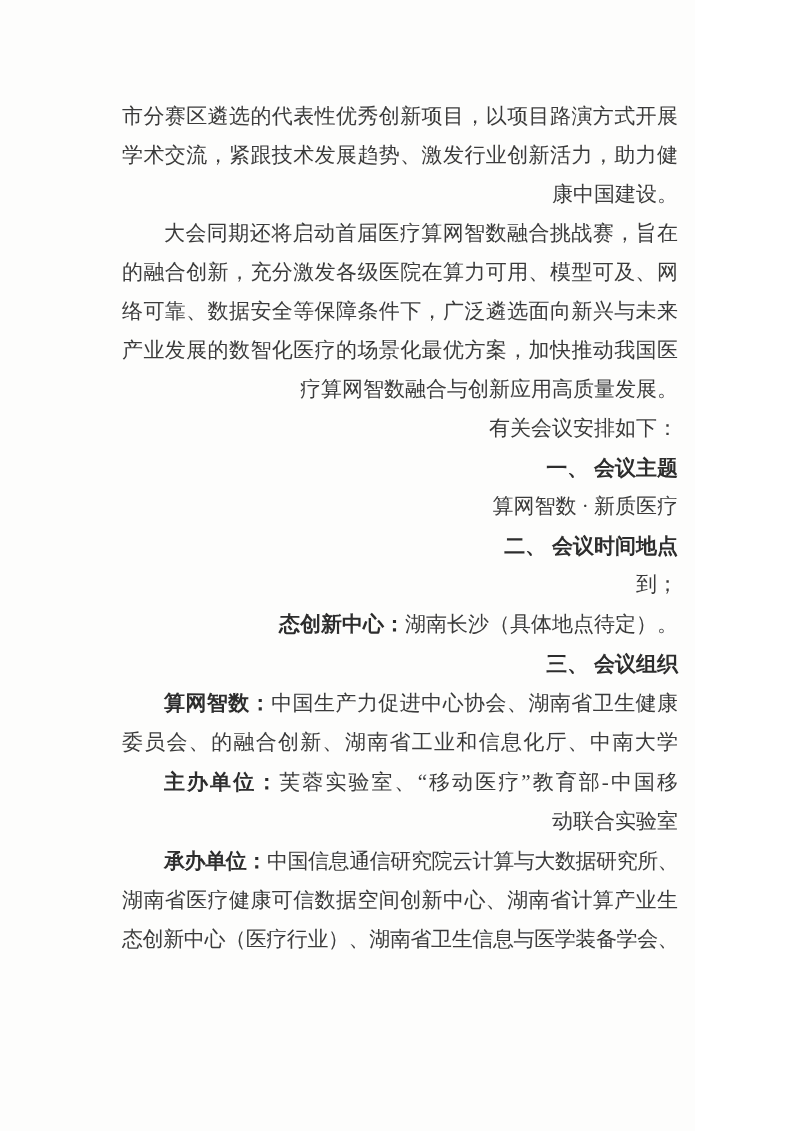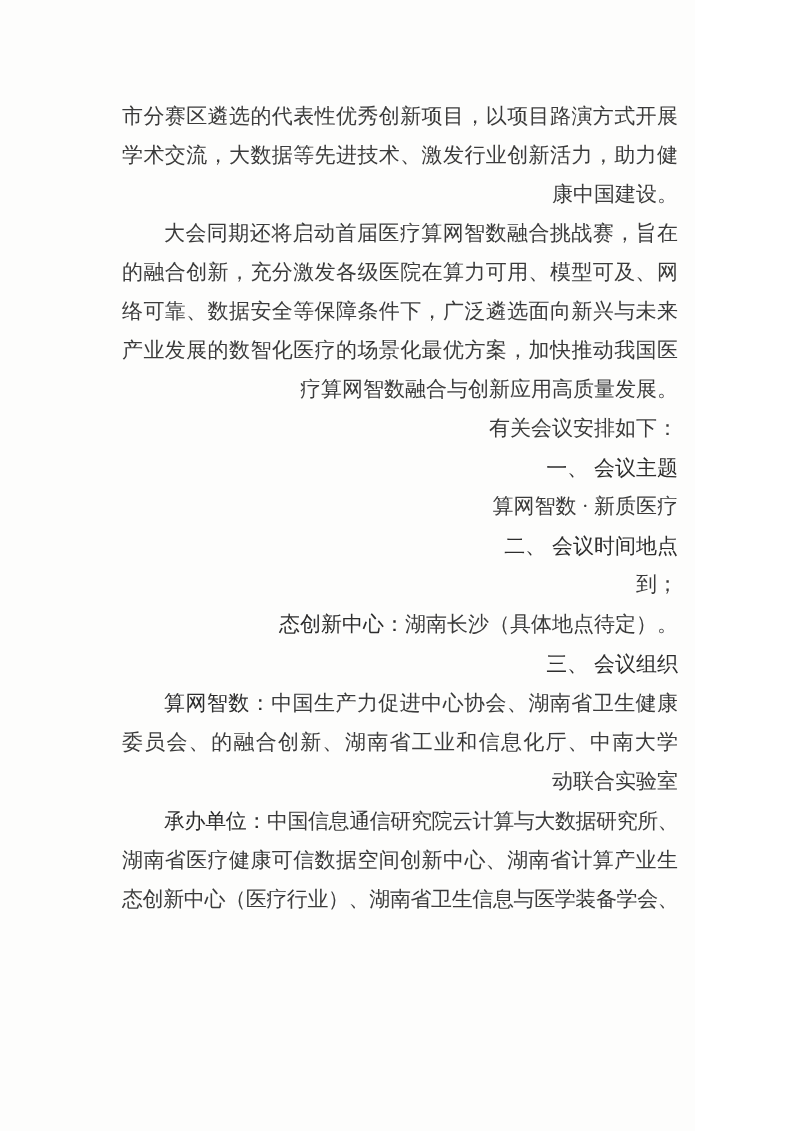--- a/index.html
+++ b/index.html
@@ -30,52 +30,53 @@
   .jf {
     text-align: justify;
     text-align-last: justify;
     text-justify: inter-character;
   }
   .ind {
     padding-left: 42px;
   }
   .bold, .lbl {
     font-family: "Liberation Sans", "DejaVu Sans", sans-serif;
-    font-weight: normal;
+    font-weight: bold;
     color: #2d2d2d;
   }
   .tight {
     letter-spacing: -0.8px;
   }
 </style>
 </head>
 <body>
 
 <div class="page">
   <div class="text-block">
 
     <div class="ln jf"><span>市分赛区遴选的代表性优秀创新项目，以项目路演方式开展</span></div>
-    <div class="ln jf"><span>学术交流，大数据等先进技术、激发行业创新活力，助力健</span></div>
+    <div class="ln jf"><span>学术交流，紧跟技术发展趋势、激发行业创新活力，助力健</span></div>
     <div class="ln"><span>康中国建设。</span></div>
     <div class="ln ind jf"><span>大会同期还将启动首届医疗算网智数融合挑战赛，旨在</span></div>
     <div class="ln jf"><span>的融合创新，充分激发各级医院在算力可用、模型可及、网</span></div>
     <div class="ln jf"><span>络可靠、数据安全等保障条件下，广泛遴选面向新兴与未来</span></div>
     <div class="ln jf"><span>产业发展的数智化医疗的场景化最优方案，加快推动我国医</span></div>
     <div class="ln"><span>疗算网智数融合与创新应用高质量发展。</span></div>
     <div class="ln ind"><span>有关会议安排如下：</span></div>
 
     <div class="ln ind bold"><span>一、 会议主题</span></div>
     <div class="ln ind"><span>算网智数 · 新质医疗</span></div>
 
     <div class="ln ind bold"><span>二、 会议时间地点</span></div>
     <div class="ln"><span>到；</span></div>
     <div class="ln ind"><span class="lbl">态创新中心：</span><span>湖南长沙（具体地点待定）。</span></div>
 
     <div class="ln ind bold"><span>三、 会议组织</span></div>
     <div class="ln ind jf"><span class="lbl">算网智数：</span><span>中国生产力促进中心协会、湖南省卫生健康</span></div>
     <div class="ln jf"><span>委员会、的融合创新、湖南省工业和信息化厅、中南大学</span></div>
+    <div class="ln ind jf"><span class="lbl">主办单位：</span><span>芙蓉实验室、“移动医疗”教育部-中国移</span></div>
     <div class="ln"><span>动联合实验室</span></div>
     <div class="ln ind jf tight"><span class="lbl">承办单位：</span><span>中国信息通信研究院云计算与大数据研究所、</span></div>
     <div class="ln jf"><span>湖南省医疗健康可信数据空间创新中心、湖南省计算产业生</span></div>
     <div class="ln jf tight"><span>态创新中心（医疗行业）、湖南省卫生信息与医学装备学会、</span></div>
 
   </div>
 </div>
 
 </body></html>

